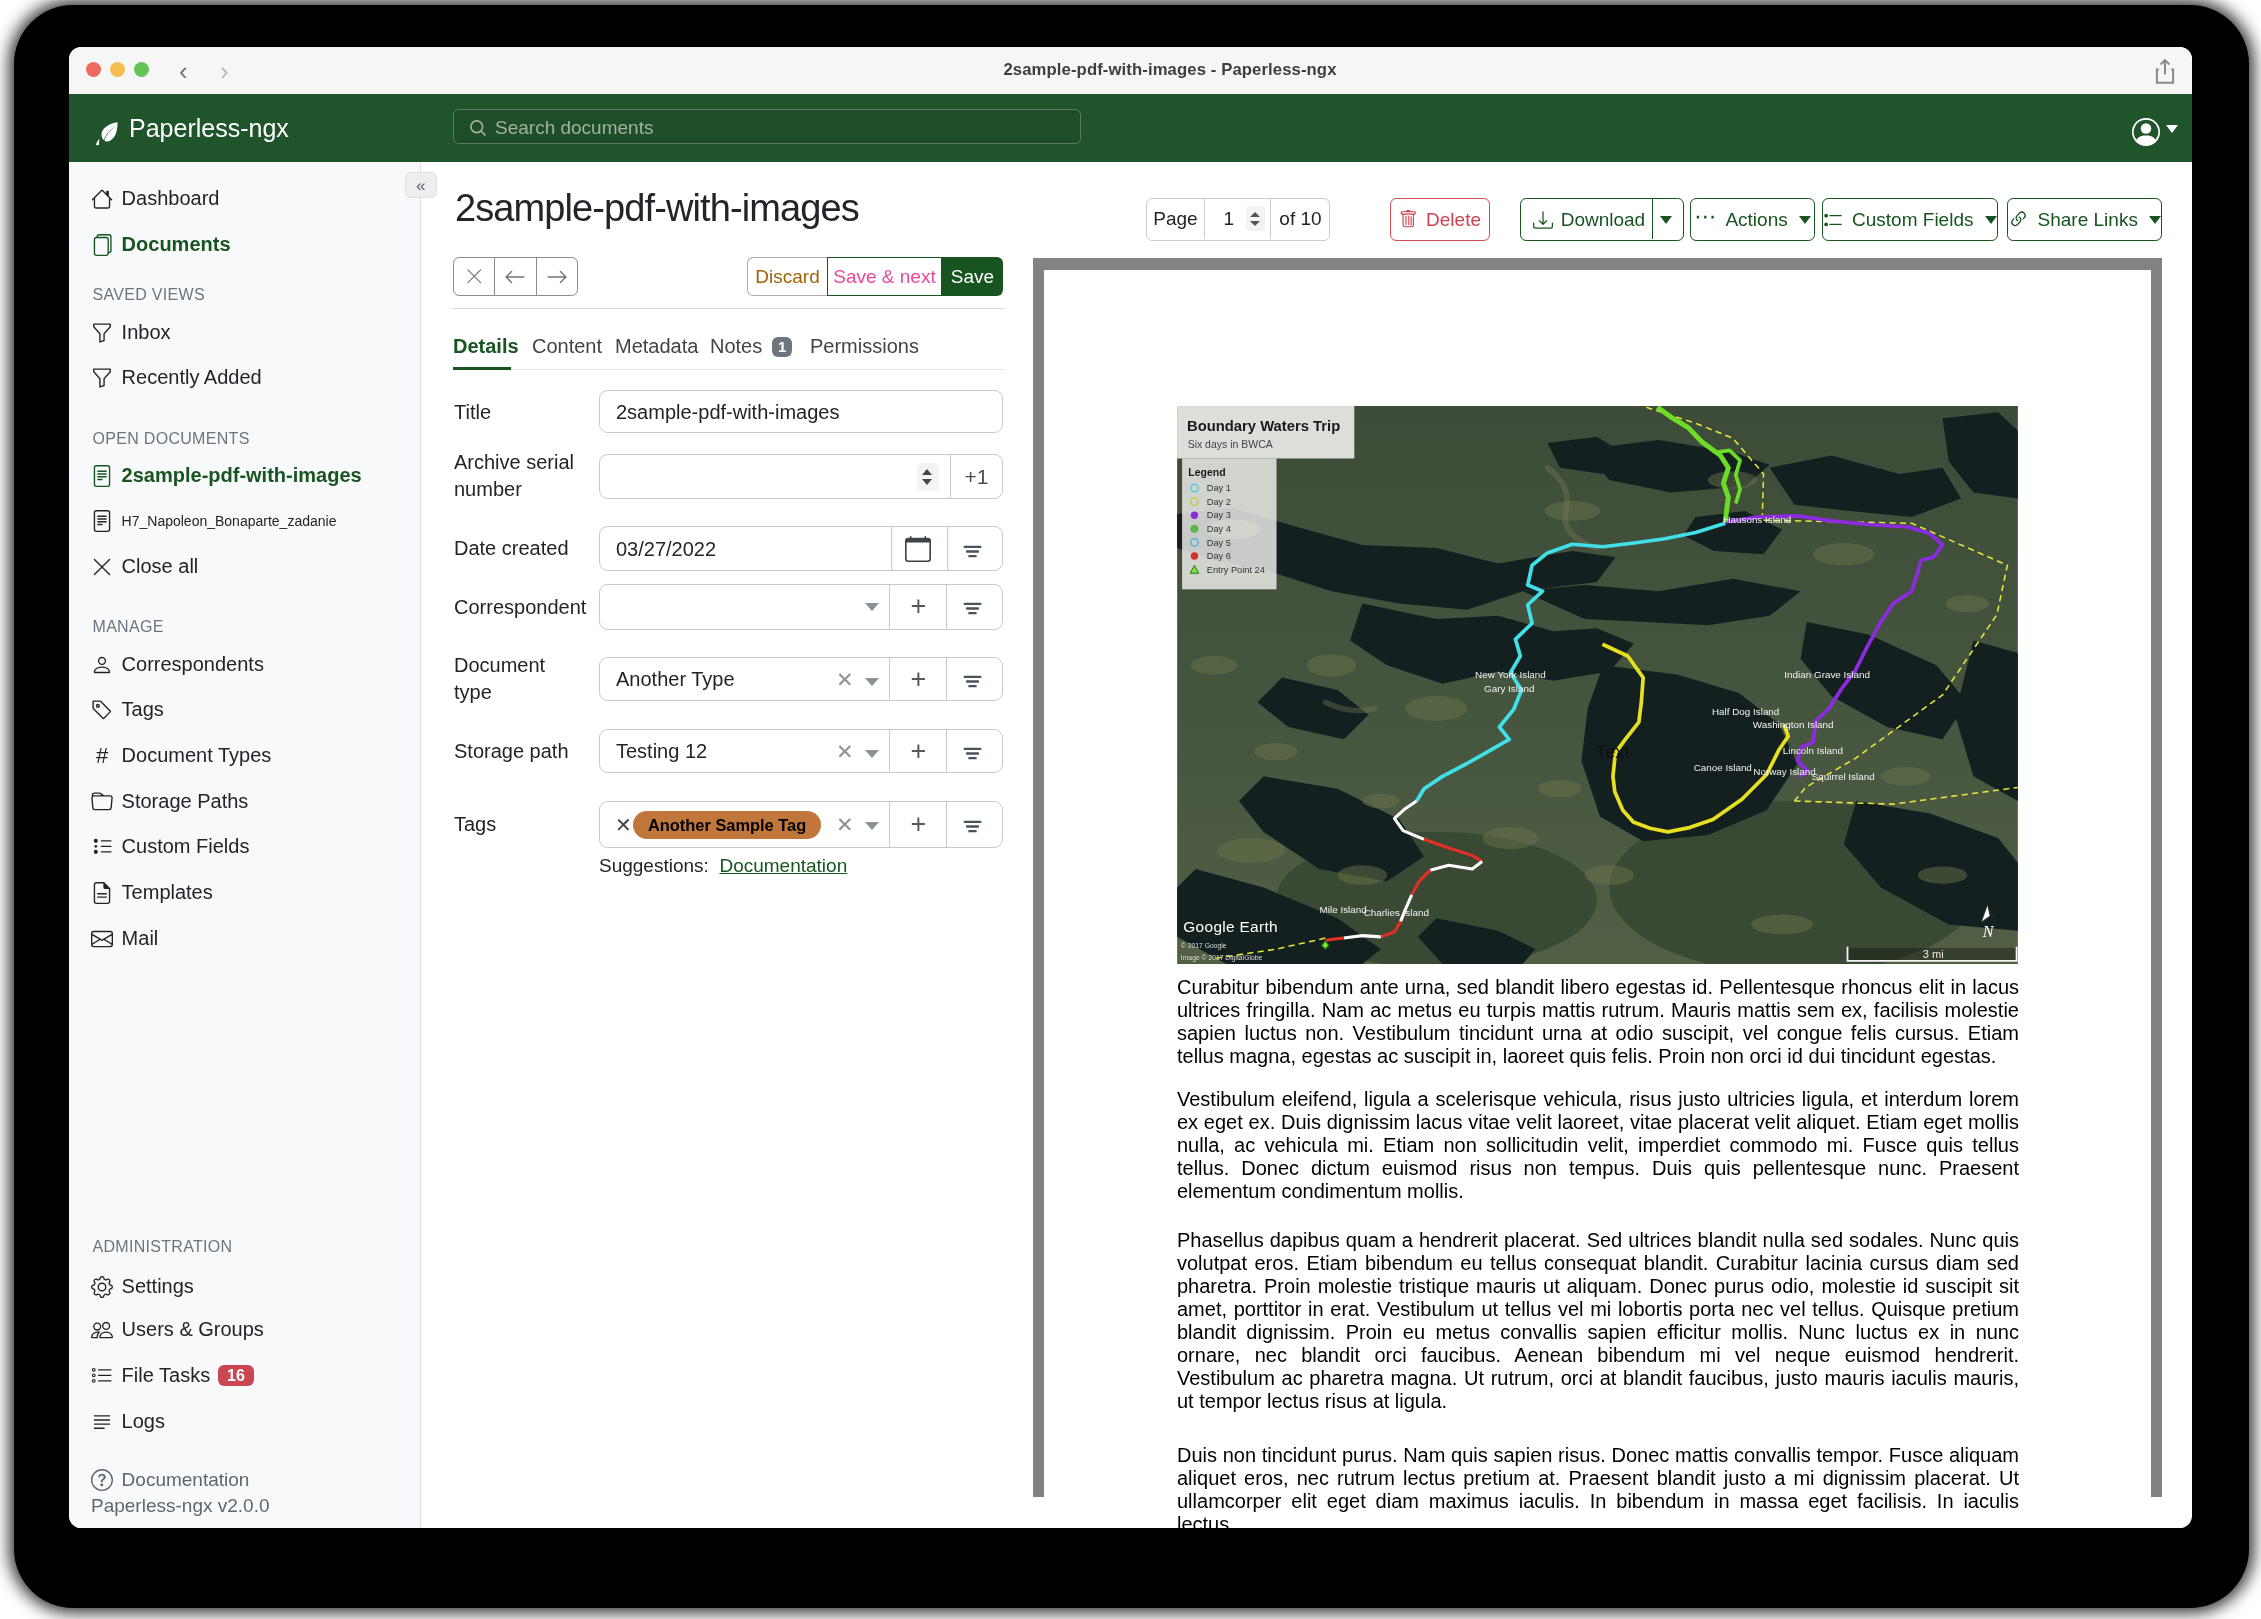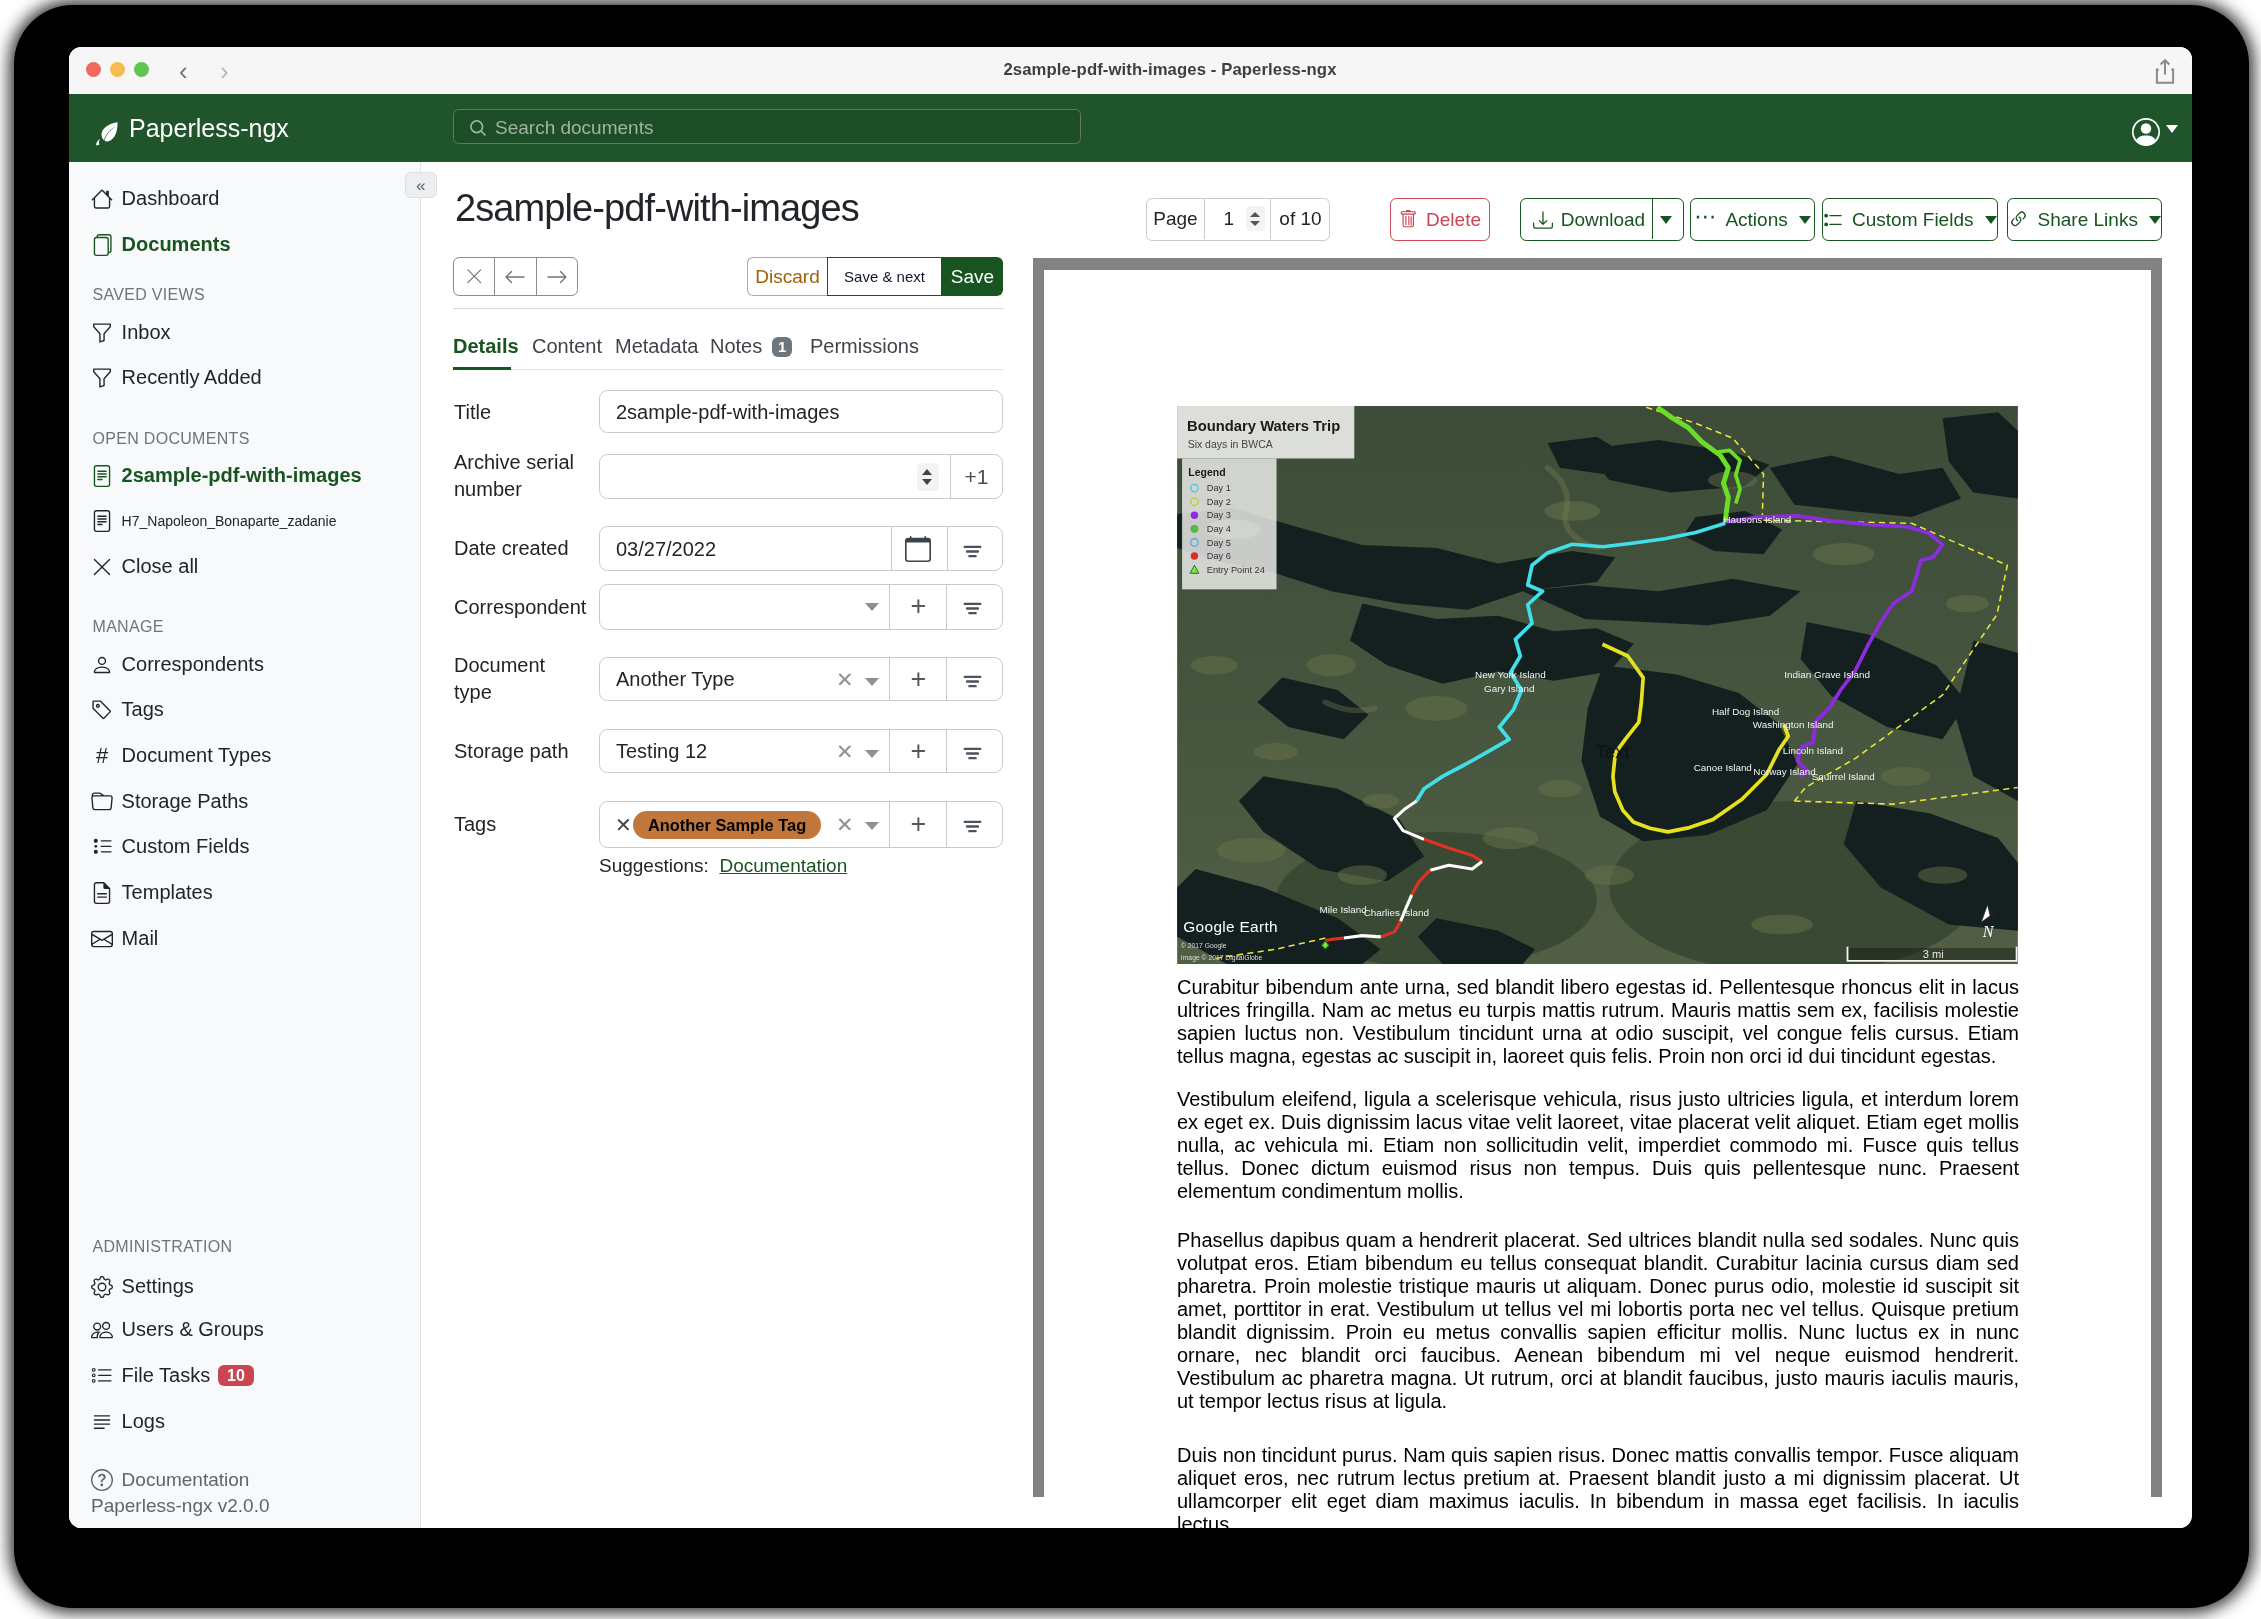--- a/index.html
+++ b/index.html
@@ -30,21 +30,21 @@
 .h1{position:absolute;left:386px;top:142px;font-size:38px;line-height:38px;font-weight:500;color:#212529;letter-spacing:-0.9px}
 .btn{position:absolute;height:43px;border:1.2px solid #17541f;border-radius:6.2px;color:#17541f;font-size:19px;display:flex;align-items:center;justify-content:center;gap:8.6px;white-space:nowrap}
 .btn.red{border-color:#d04a56;color:#cc4450}
 .caret{display:inline-block;width:0;height:0;border-left:6.8px solid transparent;border-right:6.8px solid transparent;border-top:8px solid currentColor;margin-left:2.5px}
 
 .tgroup{position:absolute;left:384px;top:210px;width:125px;height:39px;border:1.2px solid #878d93;border-radius:6.2px;display:flex}
 .tgroup .cell{flex:1;display:flex;align-items:center;justify-content:center;color:#6c757d;border-left:1.2px solid #878d93;font-size:21px}
 .tgroup .cell:first-child{border-left:none}
 .sgroup{position:absolute;left:678px;top:210px;height:39px;display:flex;border-radius:6.2px}
 .sgroup .d{width:80px;border:1.2px solid #a8acb0;border-right:none;border-radius:6.2px 0 0 6.2px;color:#a16207;display:flex;align-items:center;justify-content:center;font-size:19px}
-.sgroup .sn{width:115px;border:1.2px solid #17541f;color:#0f172a;display:flex;align-items:center;justify-content:center;font-size:15px}
+.sgroup .sn{width:115px;border:1.2px solid #17541f;color:#ec4899;display:flex;align-items:center;justify-content:center;font-size:19px}
 .sgroup .sv{width:61px;background:#17541f;border-radius:0 6.2px 6.2px 0;color:#fff;display:flex;align-items:center;justify-content:center;font-size:19px}
 .hr1{position:absolute;left:384px;top:261px;width:551px;height:1.2px;background:#d9dbde}
 
 .tab{position:absolute;top:288px;font-size:20px;color:#3e444a}
 .tabu{position:absolute;left:384px;top:320px;width:58px;height:3.1px;background:#17541f}
 .tabline{position:absolute;left:384px;top:322px;width:551px;height:1.2px;background:#e3e5e8}
 .nbadge{position:absolute;left:703px;top:290px;width:20.4px;height:20.4px;background:#6d757d;border-radius:6.2px;color:#fff;font-size:15px;font-weight:700;text-align:center;line-height:20.4px}
 
 .flabel{position:absolute;left:385px;font-size:20px;color:#212529}
 .fbox{position:absolute;left:530px;width:404px;border:1.2px solid #c4cad0;border-radius:8.6px;background:#fff}
@@ -207,21 +207,21 @@
       </div>
     <div class="snav" style="top:1315px">
         <svg width="22" height="22" viewBox="0 0 16 16" fill="#212529">
           <path d="M5 11.5a.5.5 0 0 1 .5-.5h9a.5.5 0 0 1 0 1h-9a.5.5 0 0 1-.5-.5Zm0-4a.5.5 0 0 1 .5-.5h9a.5.5 0 0 1 0 1h-9a.5.5 0 0 1-.5-.5Zm0-4a.5.5 0 0 1 .5-.5h9a.5.5 0 0 1 0 1h-9a.5.5 0 0 1-.5-.5Z"></path>
           <circle cx="2" cy="3.5" r="1" fill="none" stroke="#212529" stroke-width="0.8"></circle>
           <circle cx="2" cy="7.5" r="1" fill="none" stroke="#212529" stroke-width="0.8"></circle>
           <circle cx="2" cy="11.5" r="1" fill="none" stroke="#212529" stroke-width="0.8"></circle>
         </svg>
         <span>File Tasks</span>
       </div>
-    <div class="badge16">10</div>
+    <div class="badge16">16</div>
     <div class="snav" style="top:1361px">
         <svg width="22" height="22" viewBox="0 0 16 16" fill="#212529">
           <path d="M2 12.5a.5.5 0 0 1 .5-.5h7a.5.5 0 0 1 0 1h-7a.5.5 0 0 1-.5-.5Zm0-3a.5.5 0 0 1 .5-.5h11a.5.5 0 0 1 0 1h-11a.5.5 0 0 1-.5-.5Zm0-3a.5.5 0 0 1 .5-.5h11a.5.5 0 0 1 0 1h-11a.5.5 0 0 1-.5-.5Zm0-3a.5.5 0 0 1 .5-.5h11a.5.5 0 0 1 0 1h-11a.5.5 0 0 1-.5-.5Z"></path>
         </svg>
         <span>Logs</span>
       </div>
     <div class="snav" style="top:1419px;color:#5d666e">
         <svg width="22" height="22" viewBox="0 0 16 16" fill="#5d666e">
           <path d="M8 15A7 7 0 1 1 8 1a7 7 0 0 1 0 14Zm0 1A8 8 0 1 0 8 0a8 8 0 0 0 0 16Z"></path>
           <path d="M5.255 5.786a.237.237 0 0 0 .241.247h.825c.138 0 .248-.113.266-.25.09-.656.54-1.134 1.342-1.134.686 0 1.314.343 1.314 1.168 0 .635-.374.927-.965 1.371-.673.489-1.206 1.06-1.168 1.987l.003.217a.25.25 0 0 0 .25.246h.811a.25.25 0 0 0 .25-.25v-.105c0-.718.273-.927 1.01-1.486.609-.463 1.244-.977 1.244-2.056 0-1.511-1.276-2.241-2.673-2.241-1.267 0-2.655.59-2.75 2.286Zm1.557 5.763c0 .533.425.927 1.01.927.609 0 1.028-.394 1.028-.927 0-.552-.42-.94-1.029-.94-.584 0-1.009.388-1.009.94Z"></path>

